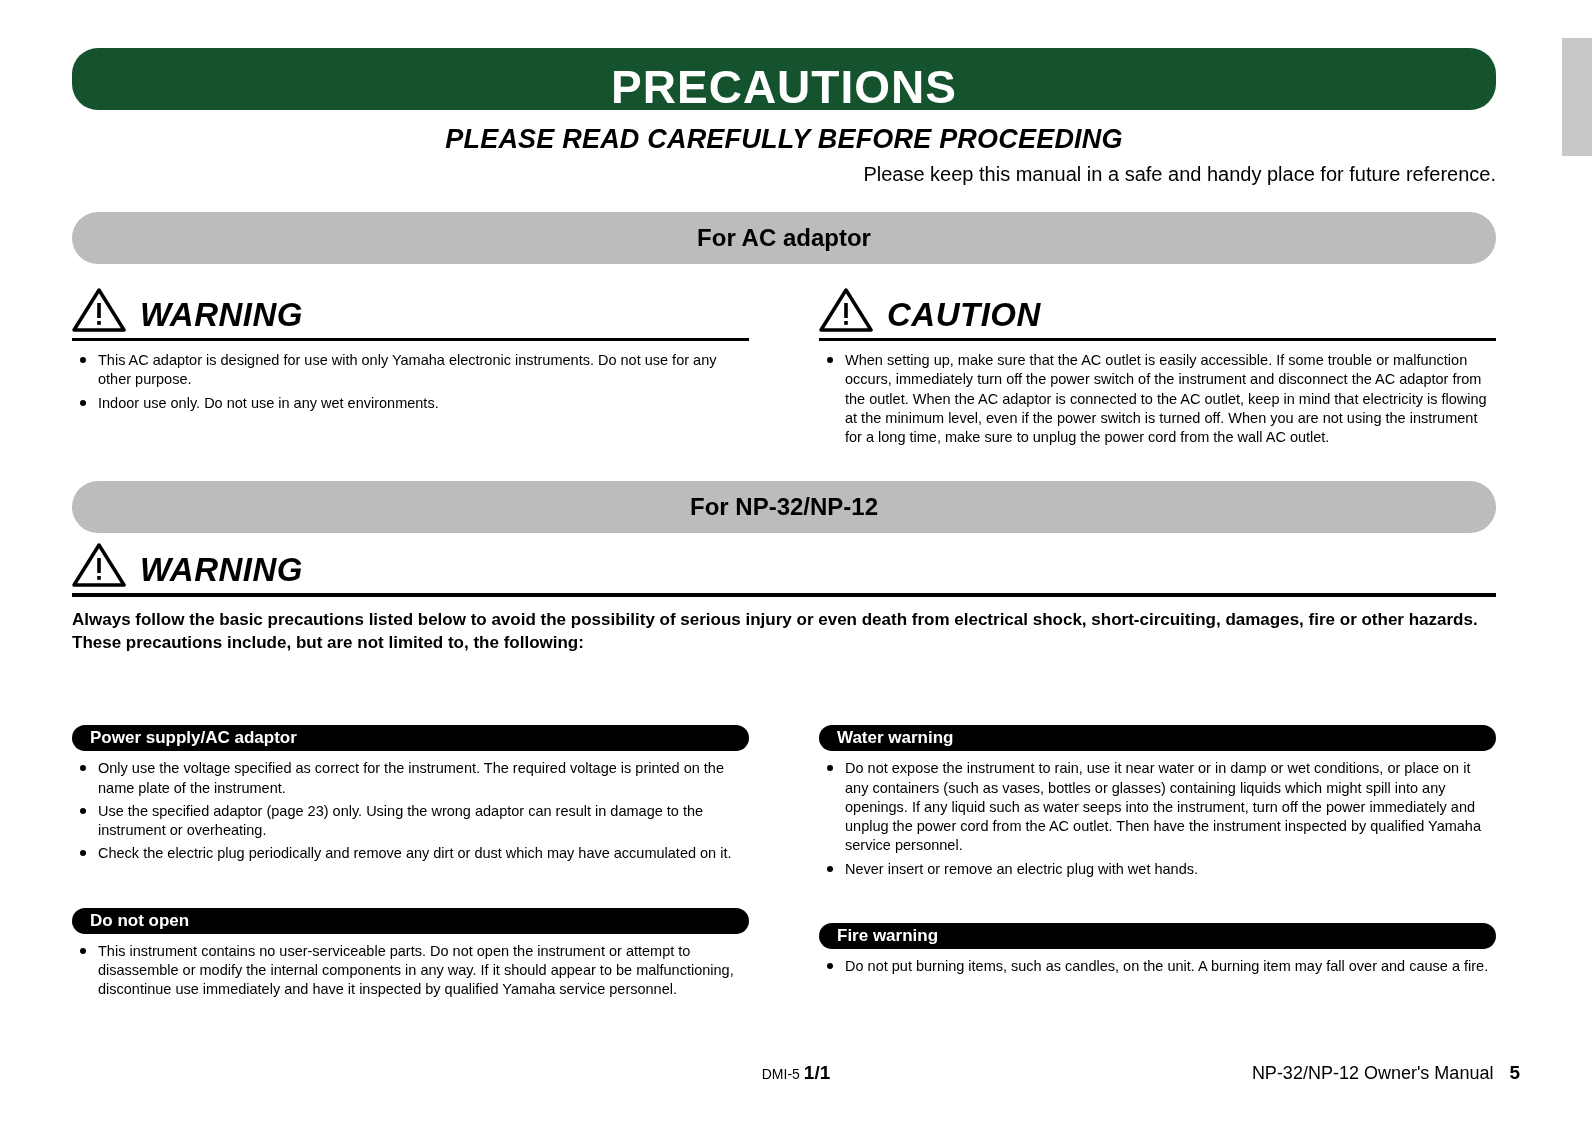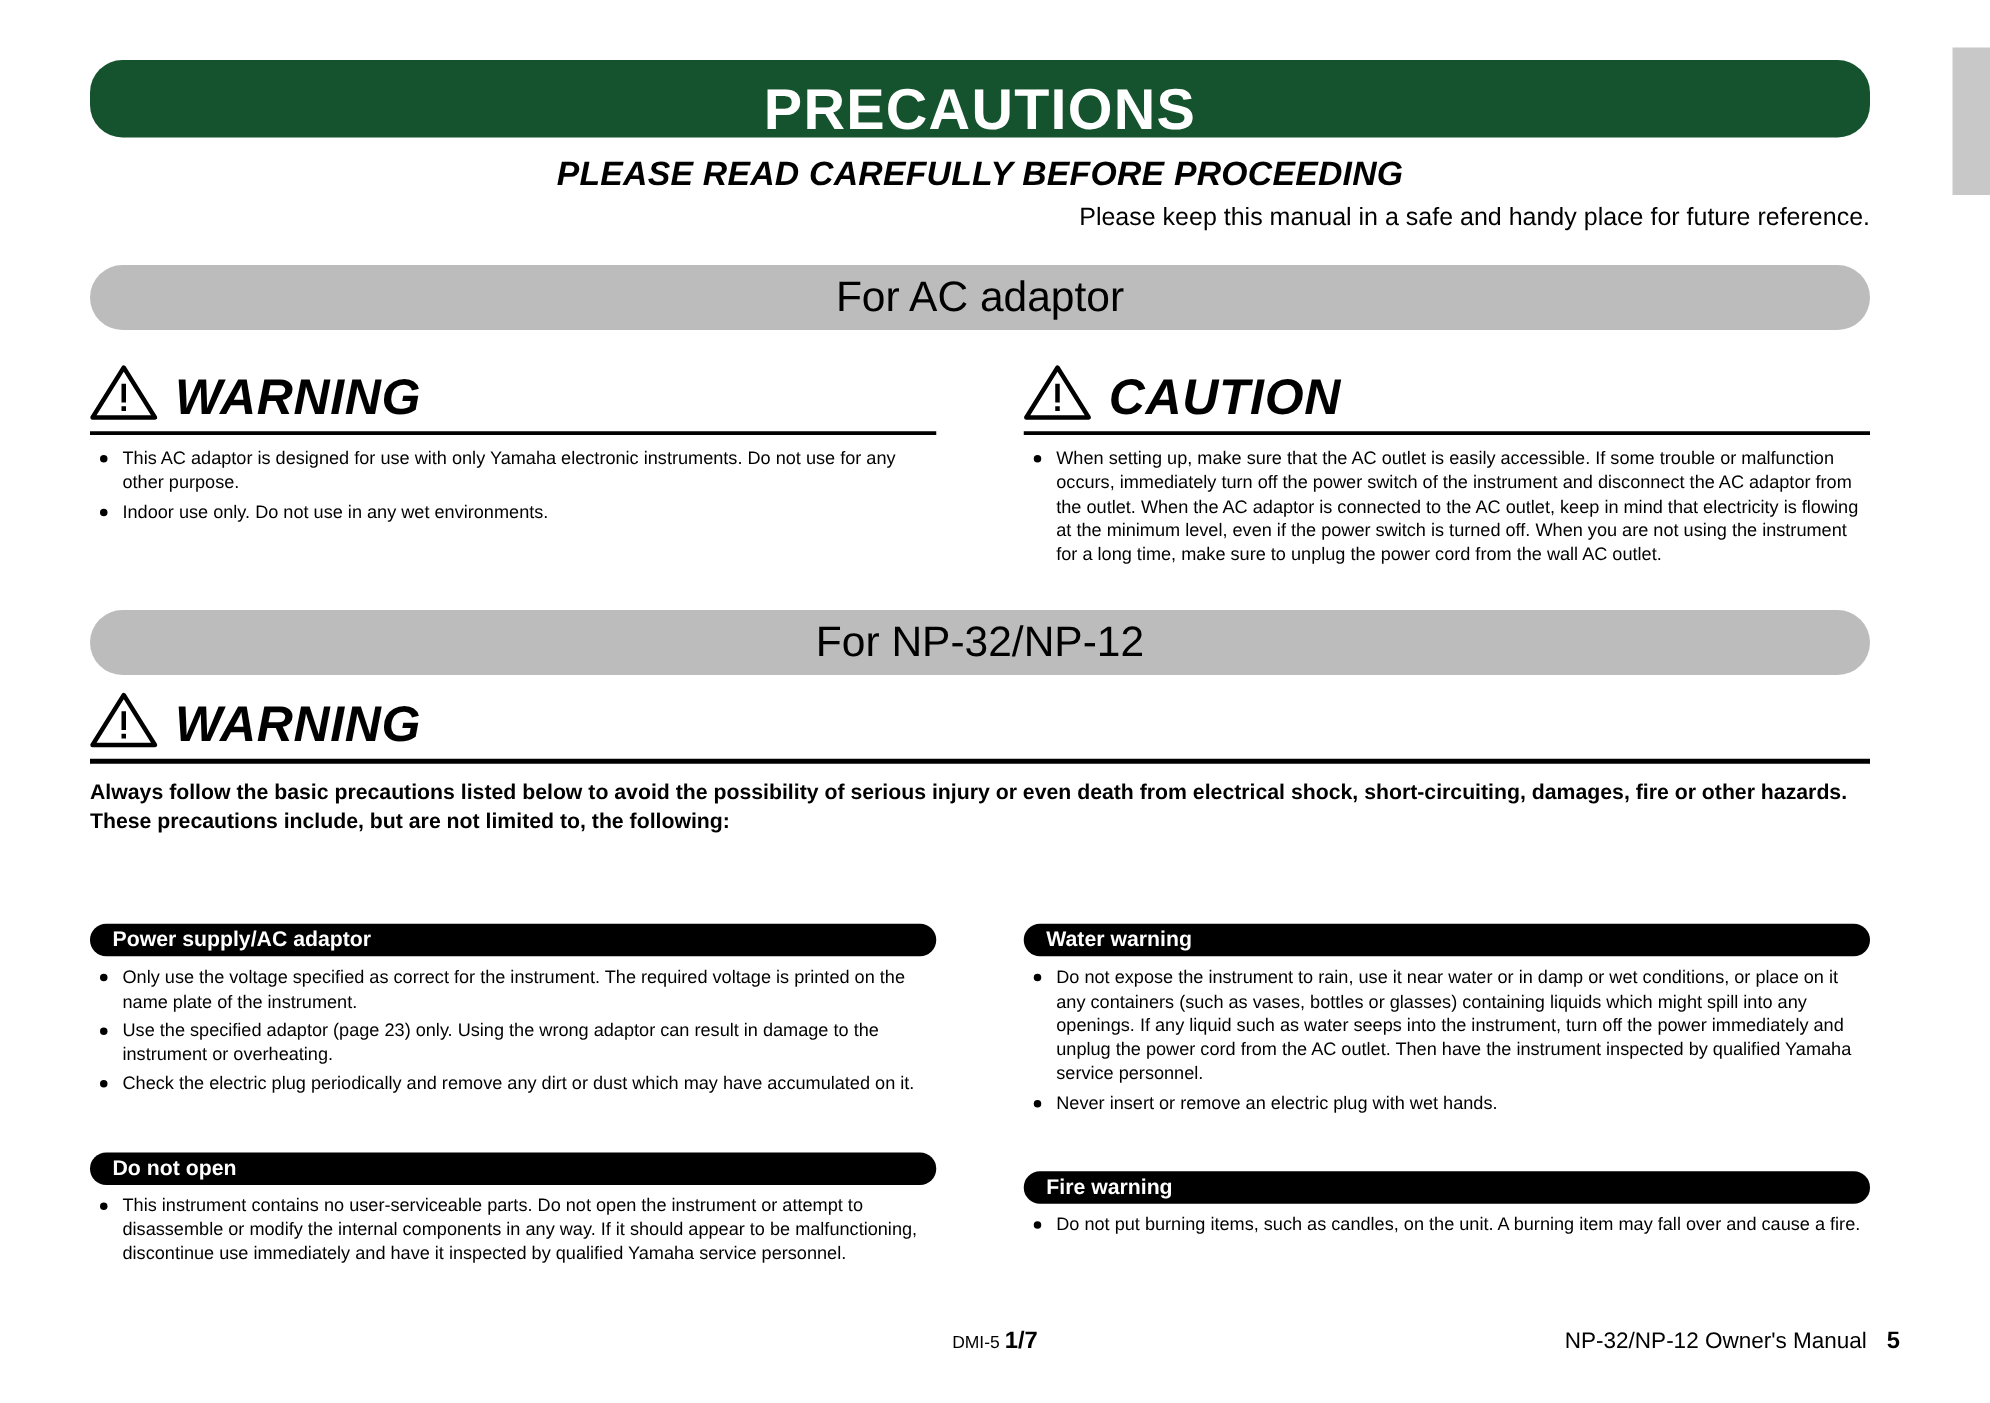--- a/index.html
+++ b/index.html
@@ -74,22 +74,22 @@
   .section-bar {
     margin-top: 26px;
     background: #bcbcbc;
     border-radius: 26px;
     height: 52px;
     display: flex;
     align-items: center;
     justify-content: center;
   }
   .section-bar .section-text {
-    font-size: 34px;
-    font-weight: normal;
+    font-size: 24px;
+    font-weight: bold;
   }
 
   
   .cols {
     display: flex;
     gap: 70px;
     margin-top: 14px;
   }
   .col {
     width: 677px;
@@ -101,21 +101,21 @@
     align-items: center;
     gap: 14px;
     padding-top: 8px;
   }
   .tri {
     width: 54px;
     height: 46px;
     flex: 0 0 auto;
   }
   .alert-word {
-    font-size: 40px;
+    font-size: 33px;
     font-style: italic;
     font-weight: bold;
     letter-spacing: 0.5px;
     margin-top: 10px;
   }
   .rule {
     border: 0;
     border-top: 3px solid #000;
     margin: 4px 0 10px 0;
   }
@@ -310,20 +310,20 @@
             </ul>
           </div>
         </div>
       </div>
     </div>
 
   </div>
 
   <div class="footer">
     <div class="footer-center">
-      <span class="f-dmi">DMI-5</span><span class="f-page">1/7</span>
+      <span class="f-dmi">DMI-5</span><span class="f-page">1/1</span>
     </div>
     <div class="footer-right">
       <span>NP-32/NP-12  Owner's Manual</span><span class="pagenum">5</span>
     </div>
   </div>
 
 </div>
 
 </body></html>

